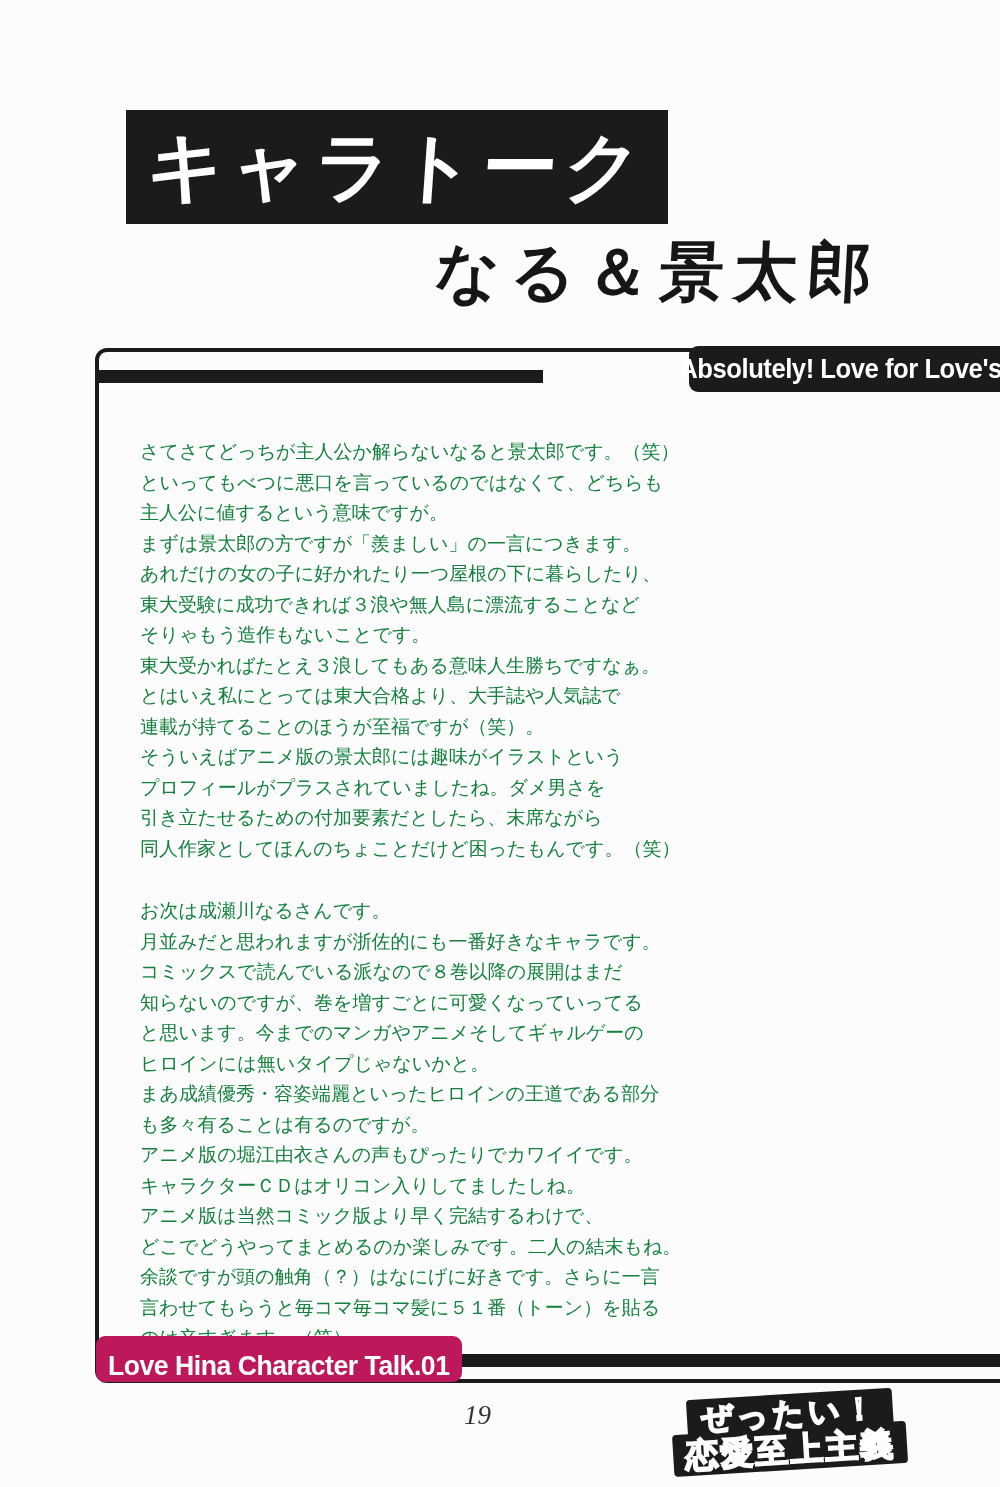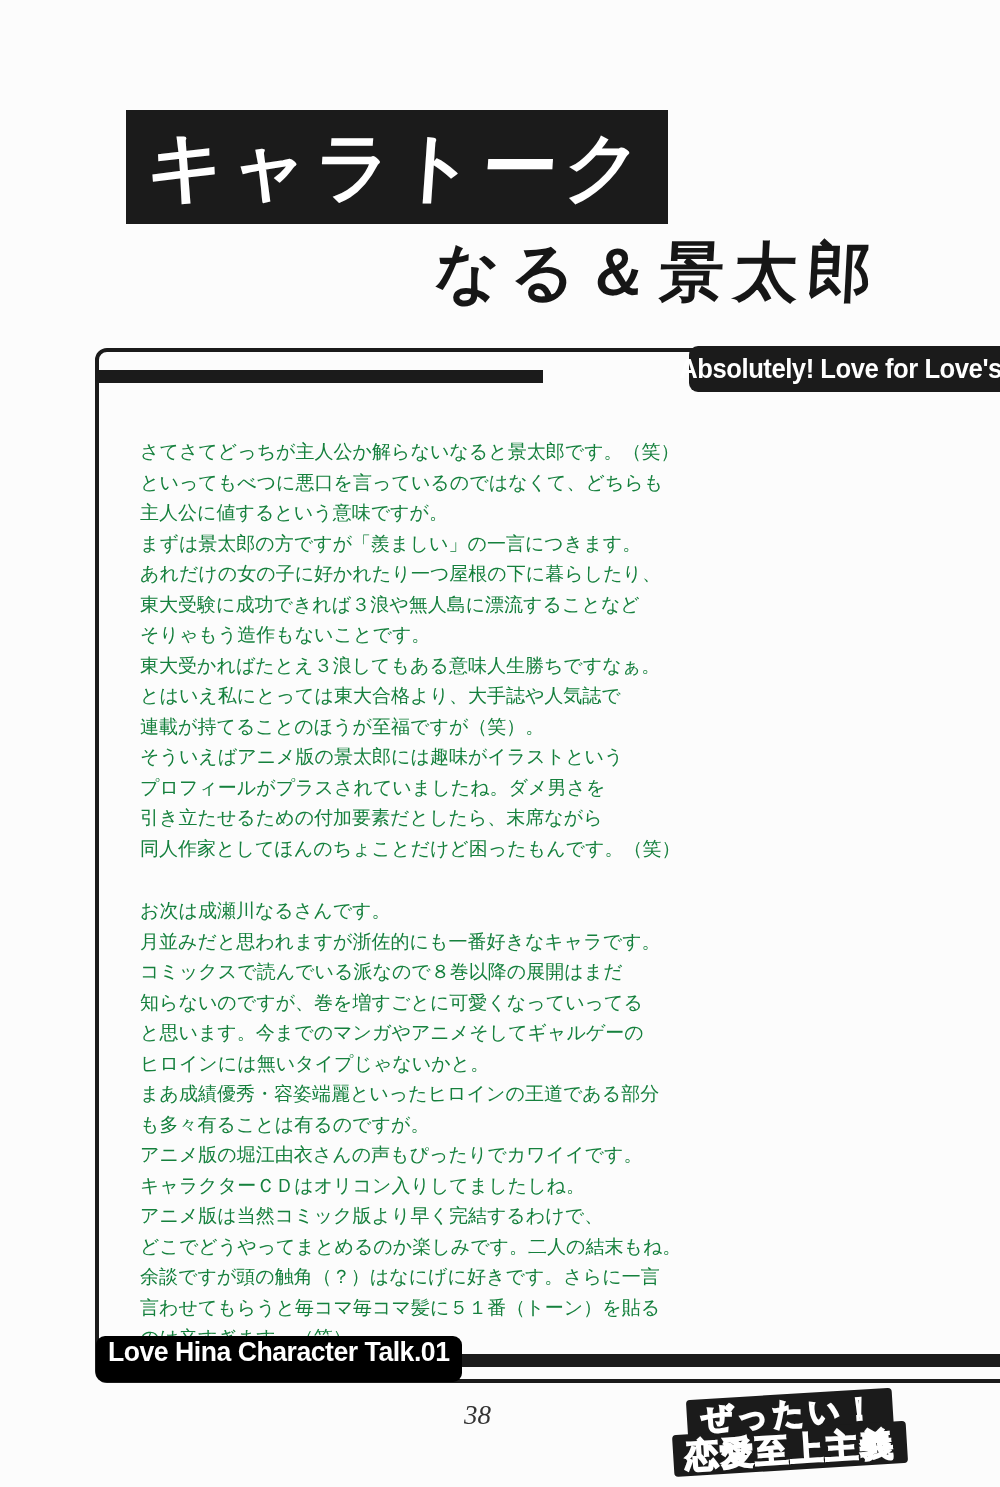--- a/index.html
+++ b/index.html
@@ -52,22 +52,22 @@
     font-weight:bold;font-size:27px;letter-spacing:-0.5px;
     transform:scaleX(0.95);white-space:nowrap;
   }
   .bar-bottom{
     position:absolute;left:358px;right:-2px;top:1002px;
     height:13px;background:#1b1b1b;
   }
   .label-bottom{
     position:absolute;left:-3px;bottom:-3px;
     width:366px;height:46px;
-    background:#000000;border-radius:9px;
-    display:flex;align-items:flex-start;justify-content:center;
+    background:#be185d;border-radius:9px;
+    display:flex;align-items:flex-end;justify-content:center;
   }
   .label-bottom .t{
     color:#fff;font-family:"Liberation Sans",sans-serif;
     font-weight:bold;font-size:28px;letter-spacing:-0.5px;
     transform:scaleX(0.95);white-space:nowrap;
   }
   .body-text{
     position:absolute;left:41px;top:84px;right:26px;
     font-size:19px;line-height:30.5px;color:#15803d;
   }
@@ -147,20 +147,20 @@
 言わせてもらうと毎コマ毎コマ髪に５１番（トーン）を貼る
 のは辛すぎます。（笑）</div>
     </div>
 
     <div class="bar-bottom"></div>
     <div class="label-bottom">
       <span class="t">Love Hina Character Talk.01</span>
     </div>
   </div>
 
-  <div class="page-number">38</div>
+  <div class="page-number">19</div>
 
   <div class="logo">
     <div class="row1">ぜったい！</div>
     <div class="row2">恋愛至上主義</div>
   </div>
 
 </div>
 
 </body></html>

